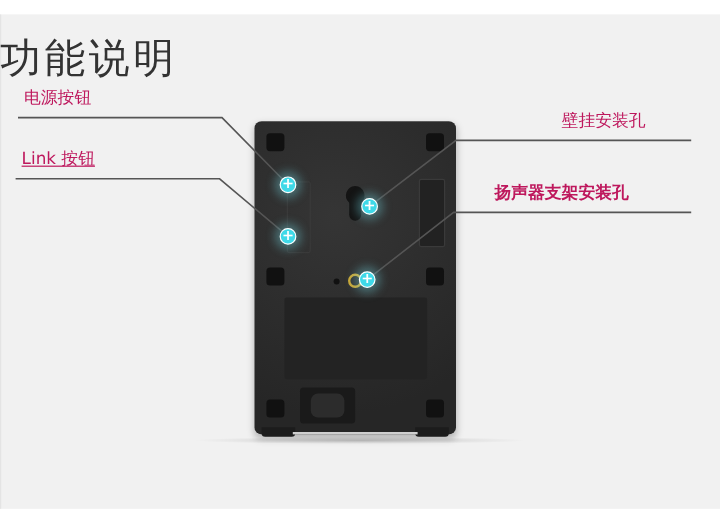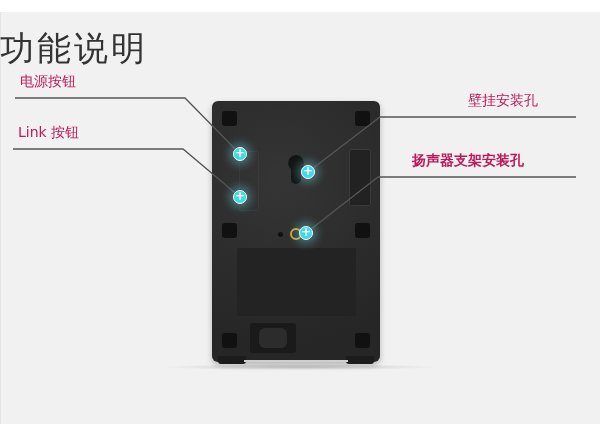--- a/index.html
+++ b/index.html
@@ -26,21 +26,21 @@
   .shadow{position:absolute;left:160px;top:364px;width:280px;height:6px;background:radial-gradient(ellipse at center, rgba(0,0,0,0.18) 0%, rgba(0,0,0,0) 70%);}
 </style>
 </head>
 <body>
 
 <div class="panel"></div>
 
 <div class="title">功能说明</div>
 
 <div class="label" style="left:20px;top:73px;">电源按钮</div>
-<div class="label" style="left:18px;top:124px;">Link 按钮</div>
+<div class="label" style="left:18px;top:124px;text-decoration:underline;">Link 按钮</div>
 <div class="label" style="left:468px;top:92px;">壁挂安装孔</div>
 <div class="label" style="left:412px;top:152px;font-weight:bold;">扬声器支架安装孔</div>
 
 <div class="shadow"></div>
 
 <div class="device">
   <div class="sq" style="left:10px;top:10px;"></div>
   <div class="sq" style="left:143px;top:10px;"></div>
   <div class="sq" style="left:10px;top:122px;"></div>
   <div class="sq" style="left:143px;top:122px;"></div>

